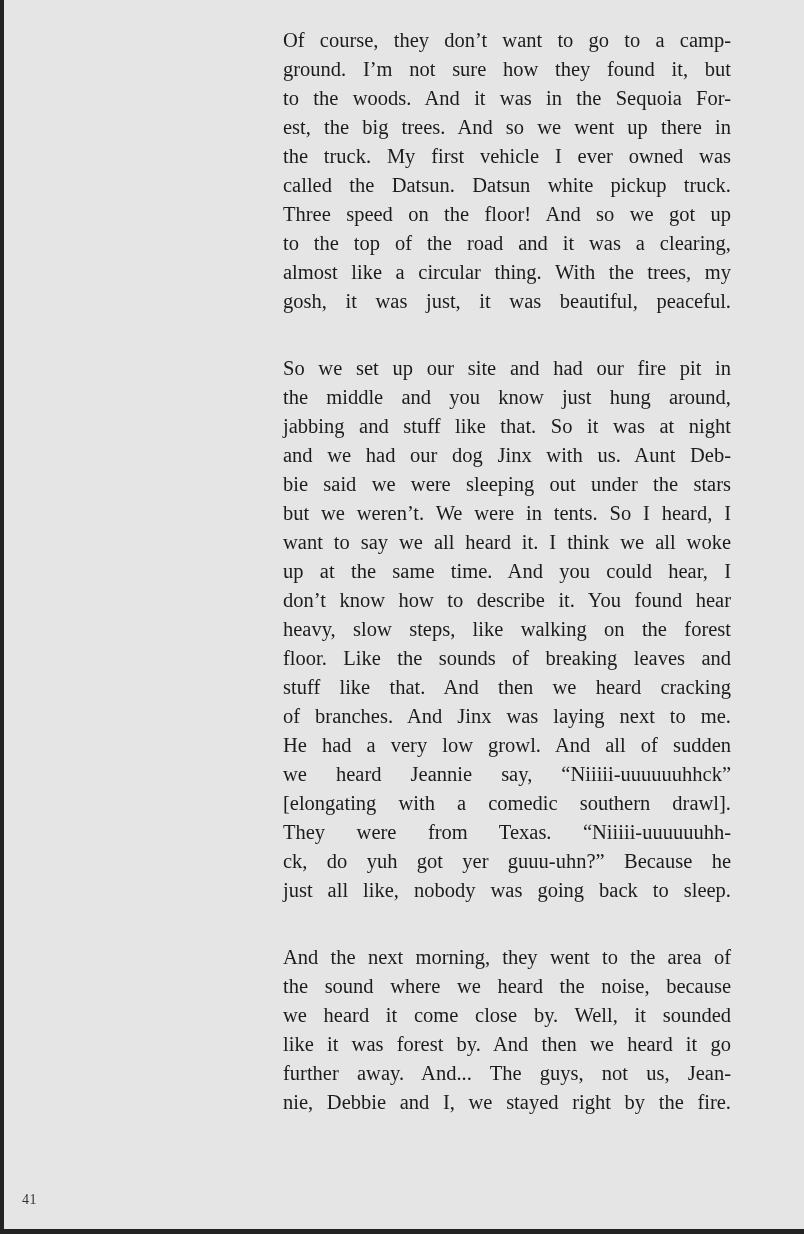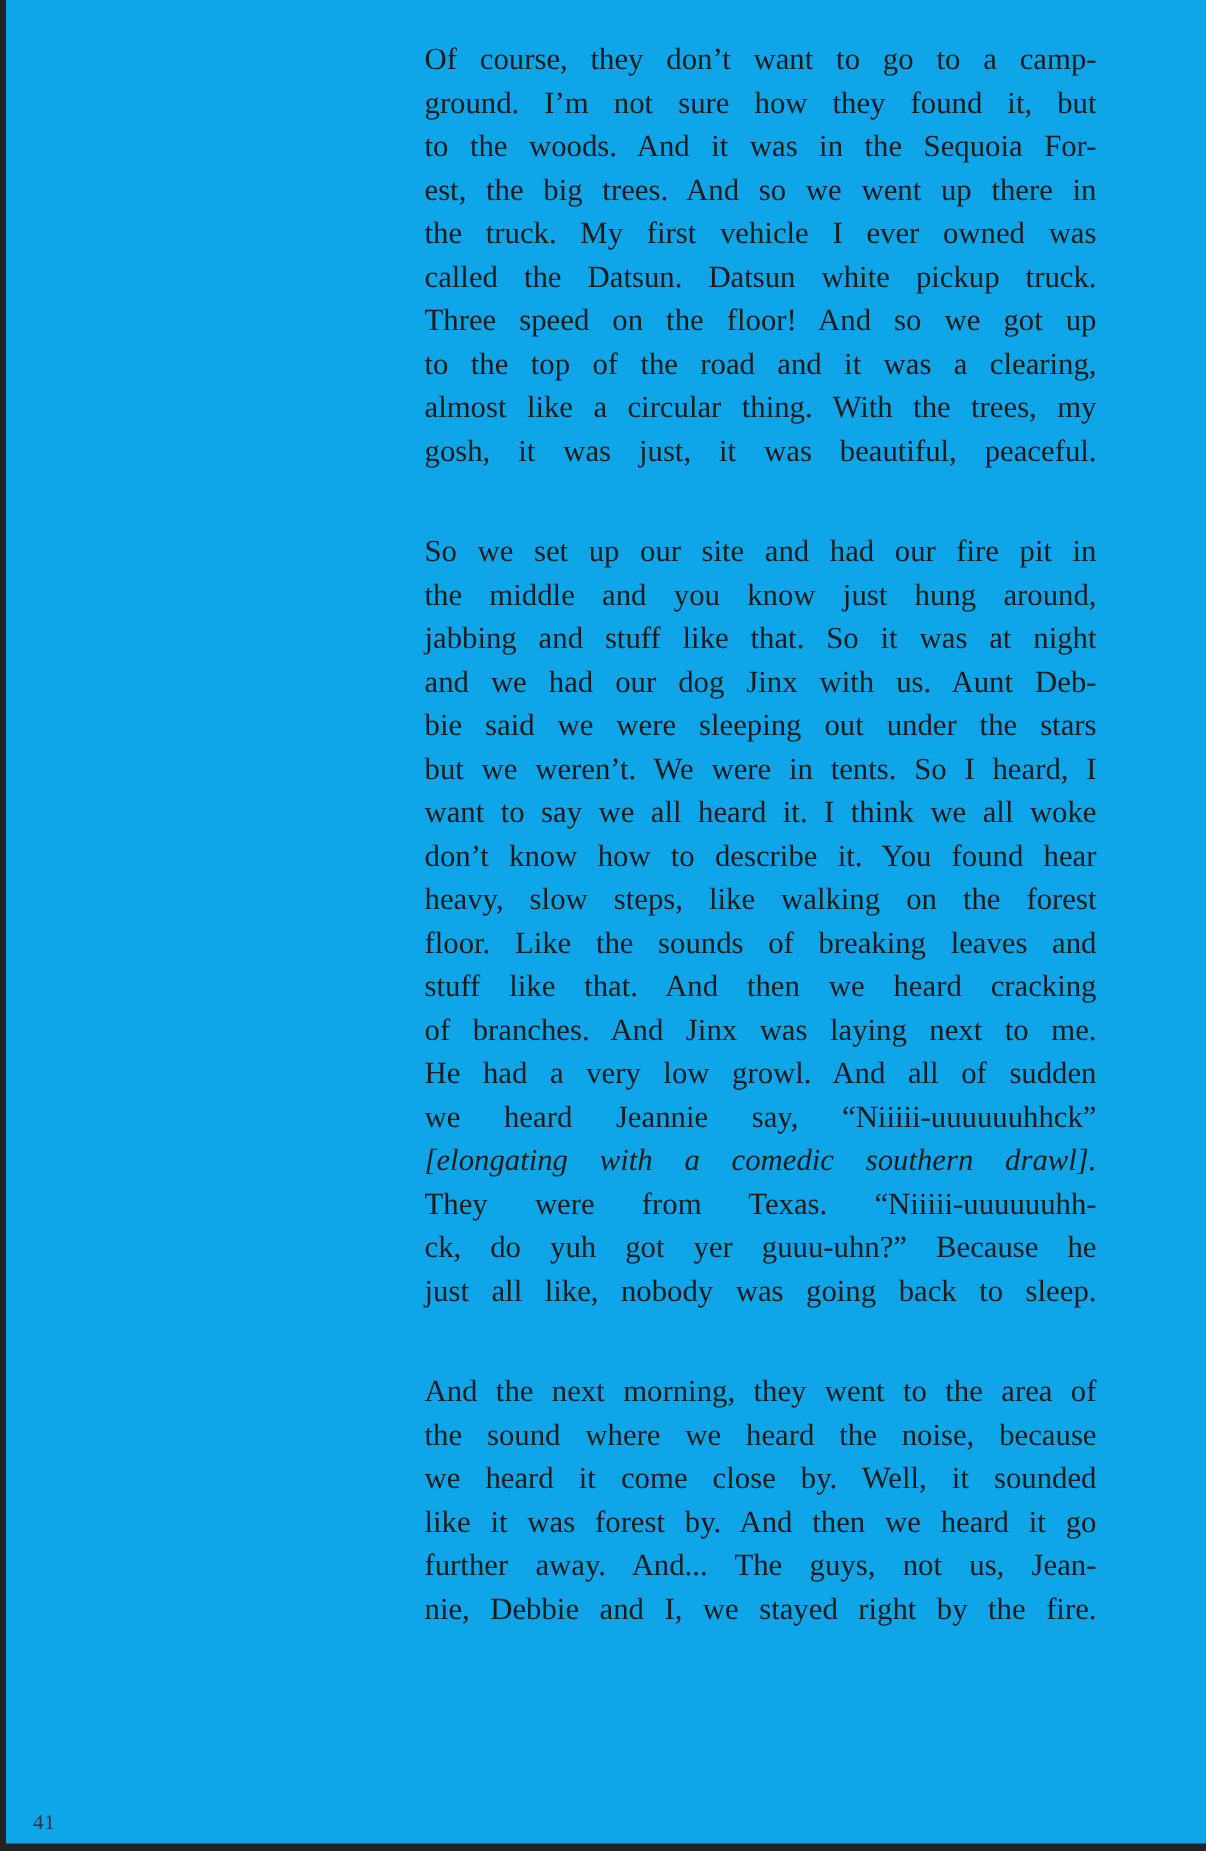--- a/index.html
+++ b/index.html
@@ -8,21 +8,21 @@
     width: 804px;
     height: 1234px;
     background: #ffffff;
     font-family: "Liberation Serif", "DejaVu Serif", serif;
     overflow: hidden;
   }
   .scan-page {
     position: relative;
     width: 804px;
     height: 1234px;
-    background: #0ea5e9;
+    background: #e5e5e5;
   }
   .edge-left {
     position: absolute;
     left: 0;
     top: 0;
     width: 4px;
     height: 1234px;
     background: #232323;
   }
   .edge-bottom {
@@ -47,30 +47,28 @@
   .paragraph:last-child {
     margin-bottom: 0;
   }
   .line {
     line-height: 29px;
     text-align: justify;
     text-align-last: justify;
     -moz-text-align-last: justify;
   }
   .line.italic {
-    font-style: italic;
   }
   .page-number {
     position: absolute;
     left: 22px;
     top: 1192px;
     font-size: 14px;
     color: #333333;
     letter-spacing: 0.5px;
-    margin-top: 16px;
   }
 </style>
 </head>
 <body style="background: rgb(255, 255, 255);">
 
 <div class="scan-page">
   <div class="edge-left" style="background: rgb(35, 35, 35);"></div>
   <div class="edge-bottom" style="background: rgb(35, 35, 35);"></div>
   <div class="text-column" id="paragraphs" style="color: rgb(28, 28, 28);">
       <div class="paragraph">
@@ -86,20 +84,21 @@
         <div class="line">gosh, it was just, it was beautiful, peaceful.</div>
       </div>
       <div class="paragraph">
         <div class="line">So we set up our site and had our fire pit in</div>
         <div class="line">the middle and you know just hung around,</div>
         <div class="line">jabbing and stuff like that. So it was at night</div>
         <div class="line">and we had our dog Jinx with us. Aunt Deb-</div>
         <div class="line">bie said we were sleeping out under the stars</div>
         <div class="line">but we weren’t. We were in tents. So I heard, I</div>
         <div class="line">want to say we all heard it. I think we all woke</div>
+        <div class="line">up at the same time. And you could hear, I</div>
         <div class="line">don’t know how to describe it. You found hear</div>
         <div class="line">heavy, slow steps, like walking on the forest</div>
         <div class="line">floor. Like the sounds of breaking leaves and</div>
         <div class="line">stuff like that. And then we heard cracking</div>
         <div class="line">of branches. And Jinx was laying next to me.</div>
         <div class="line">He had a very low growl. And all of sudden</div>
         <div class="line">we heard Jeannie say, “Niiiii-uuuuuuhhck”</div>
         <div class="line italic">[elongating with a comedic southern drawl].</div>
         <div class="line">They were from Texas. “Niiiii-uuuuuuhh-</div>
         <div class="line">ck, do yuh got yer guuu-uhn?” Because he</div>

